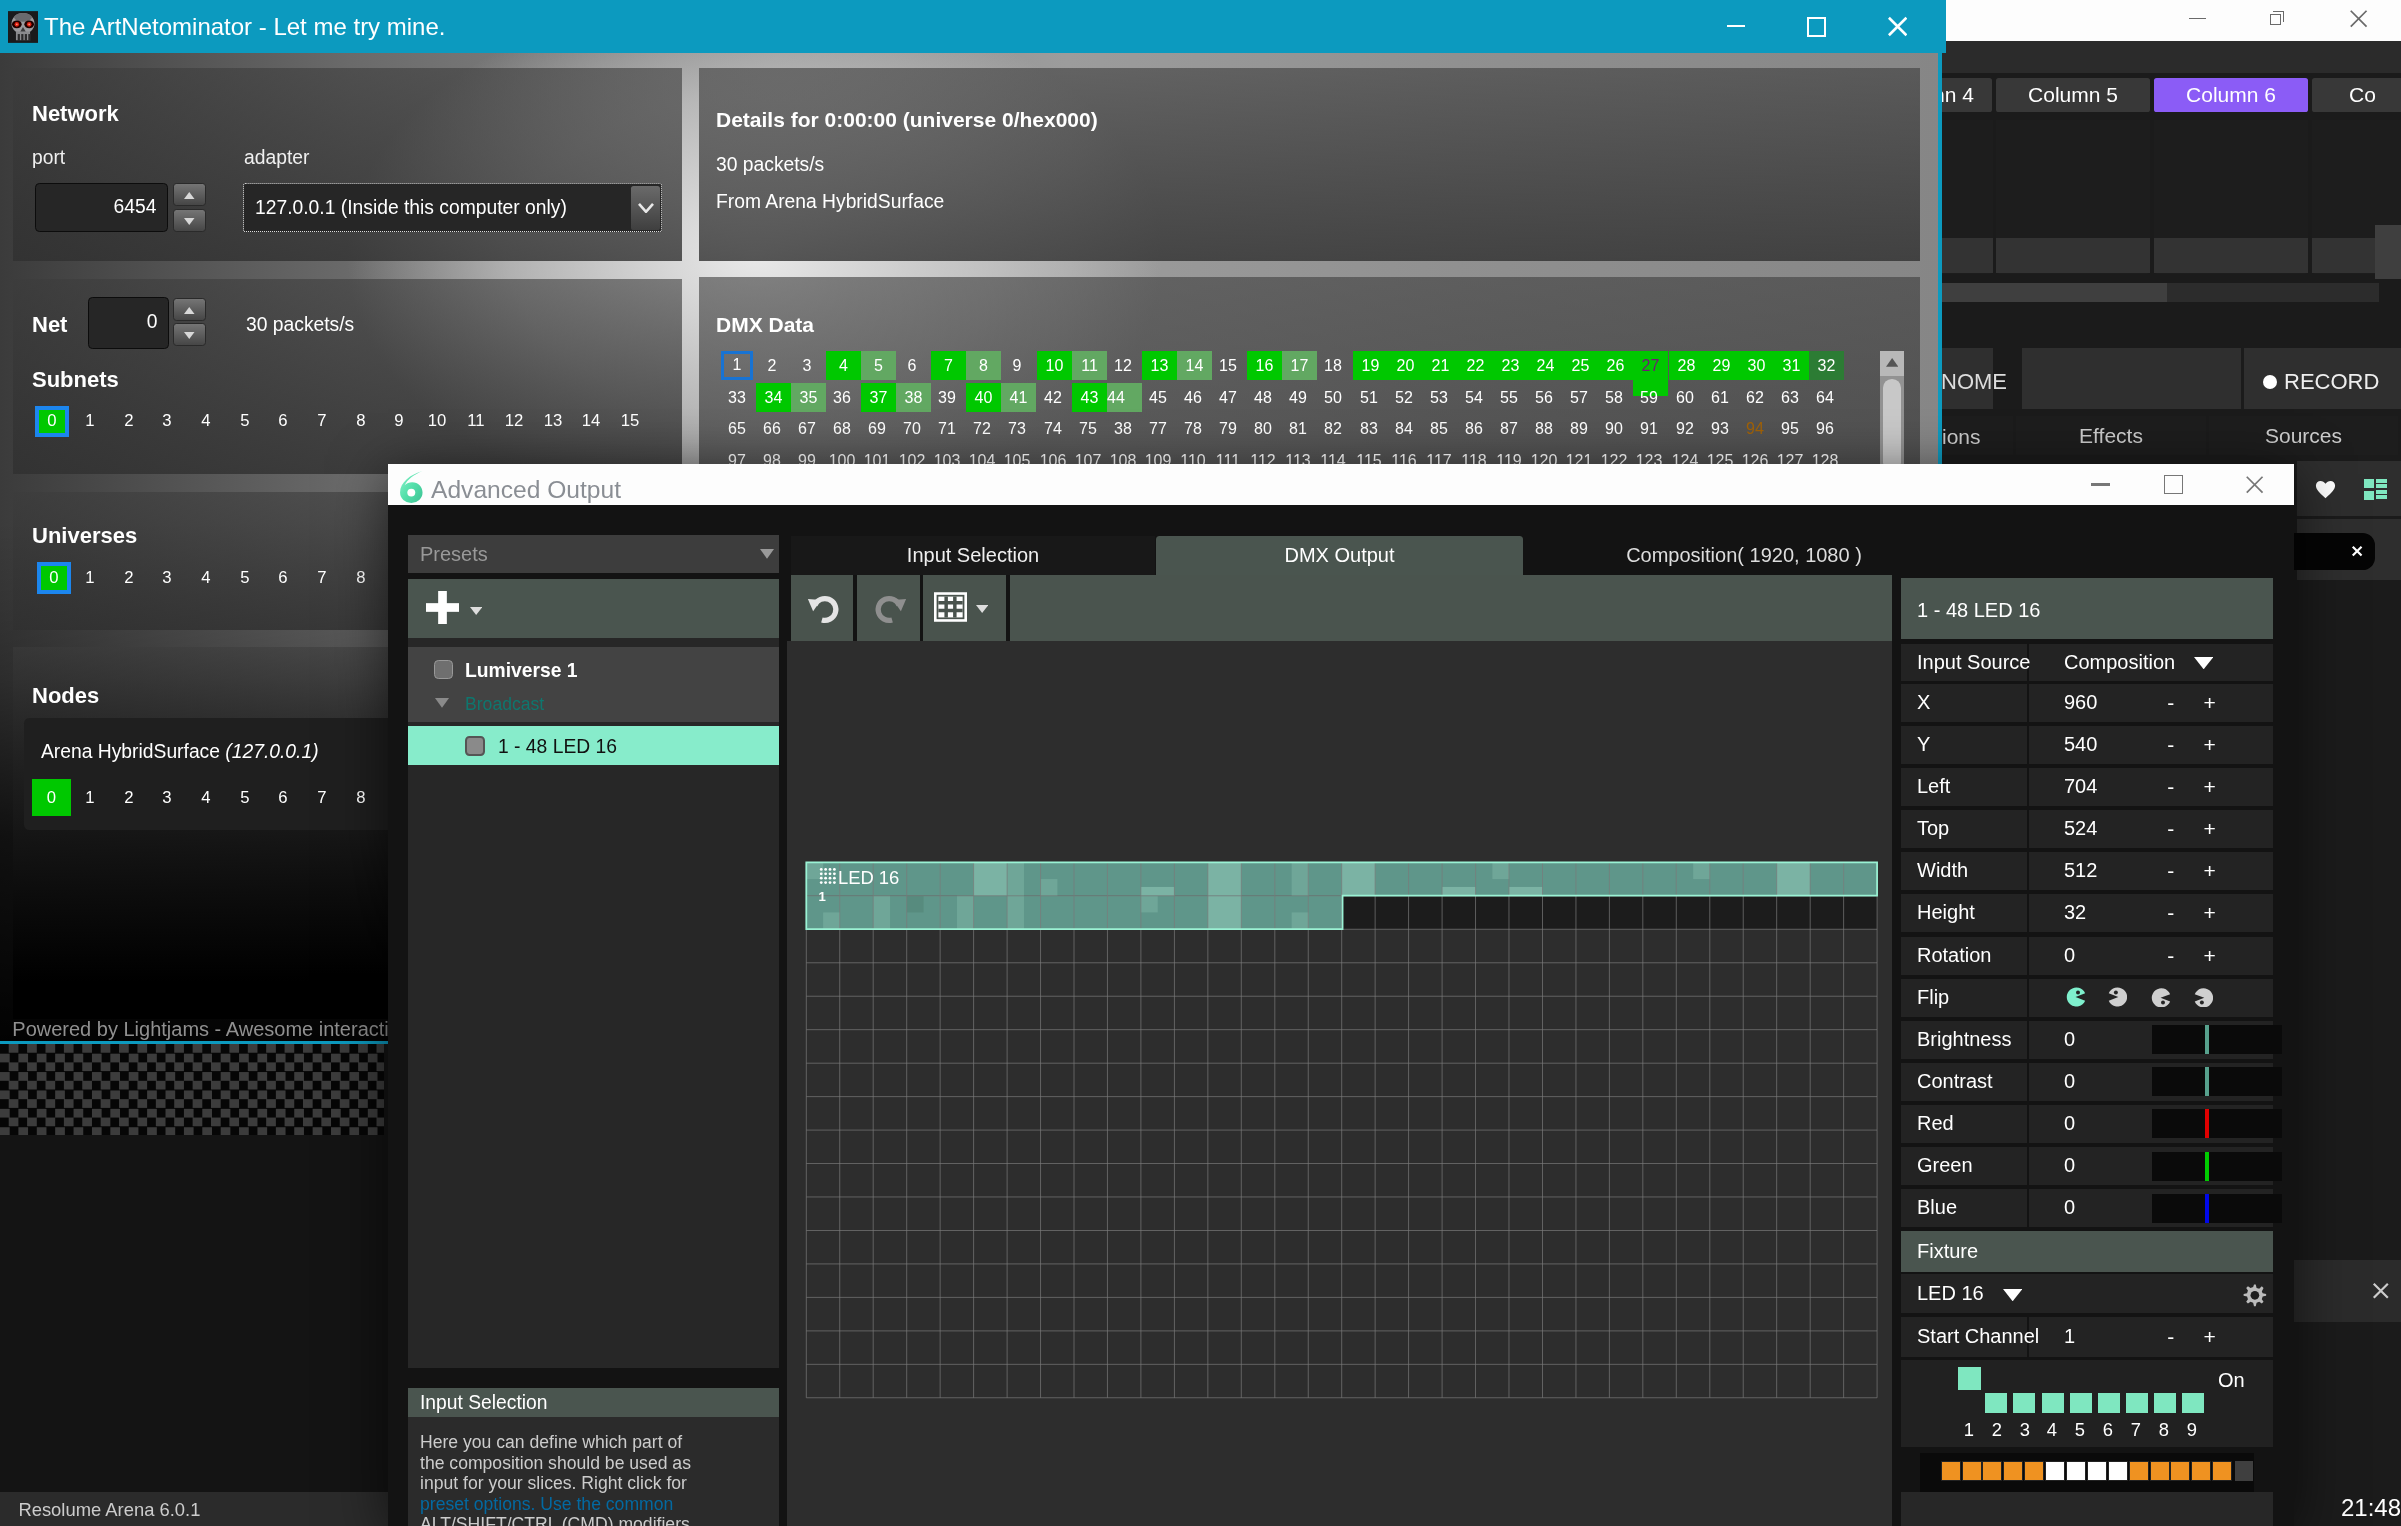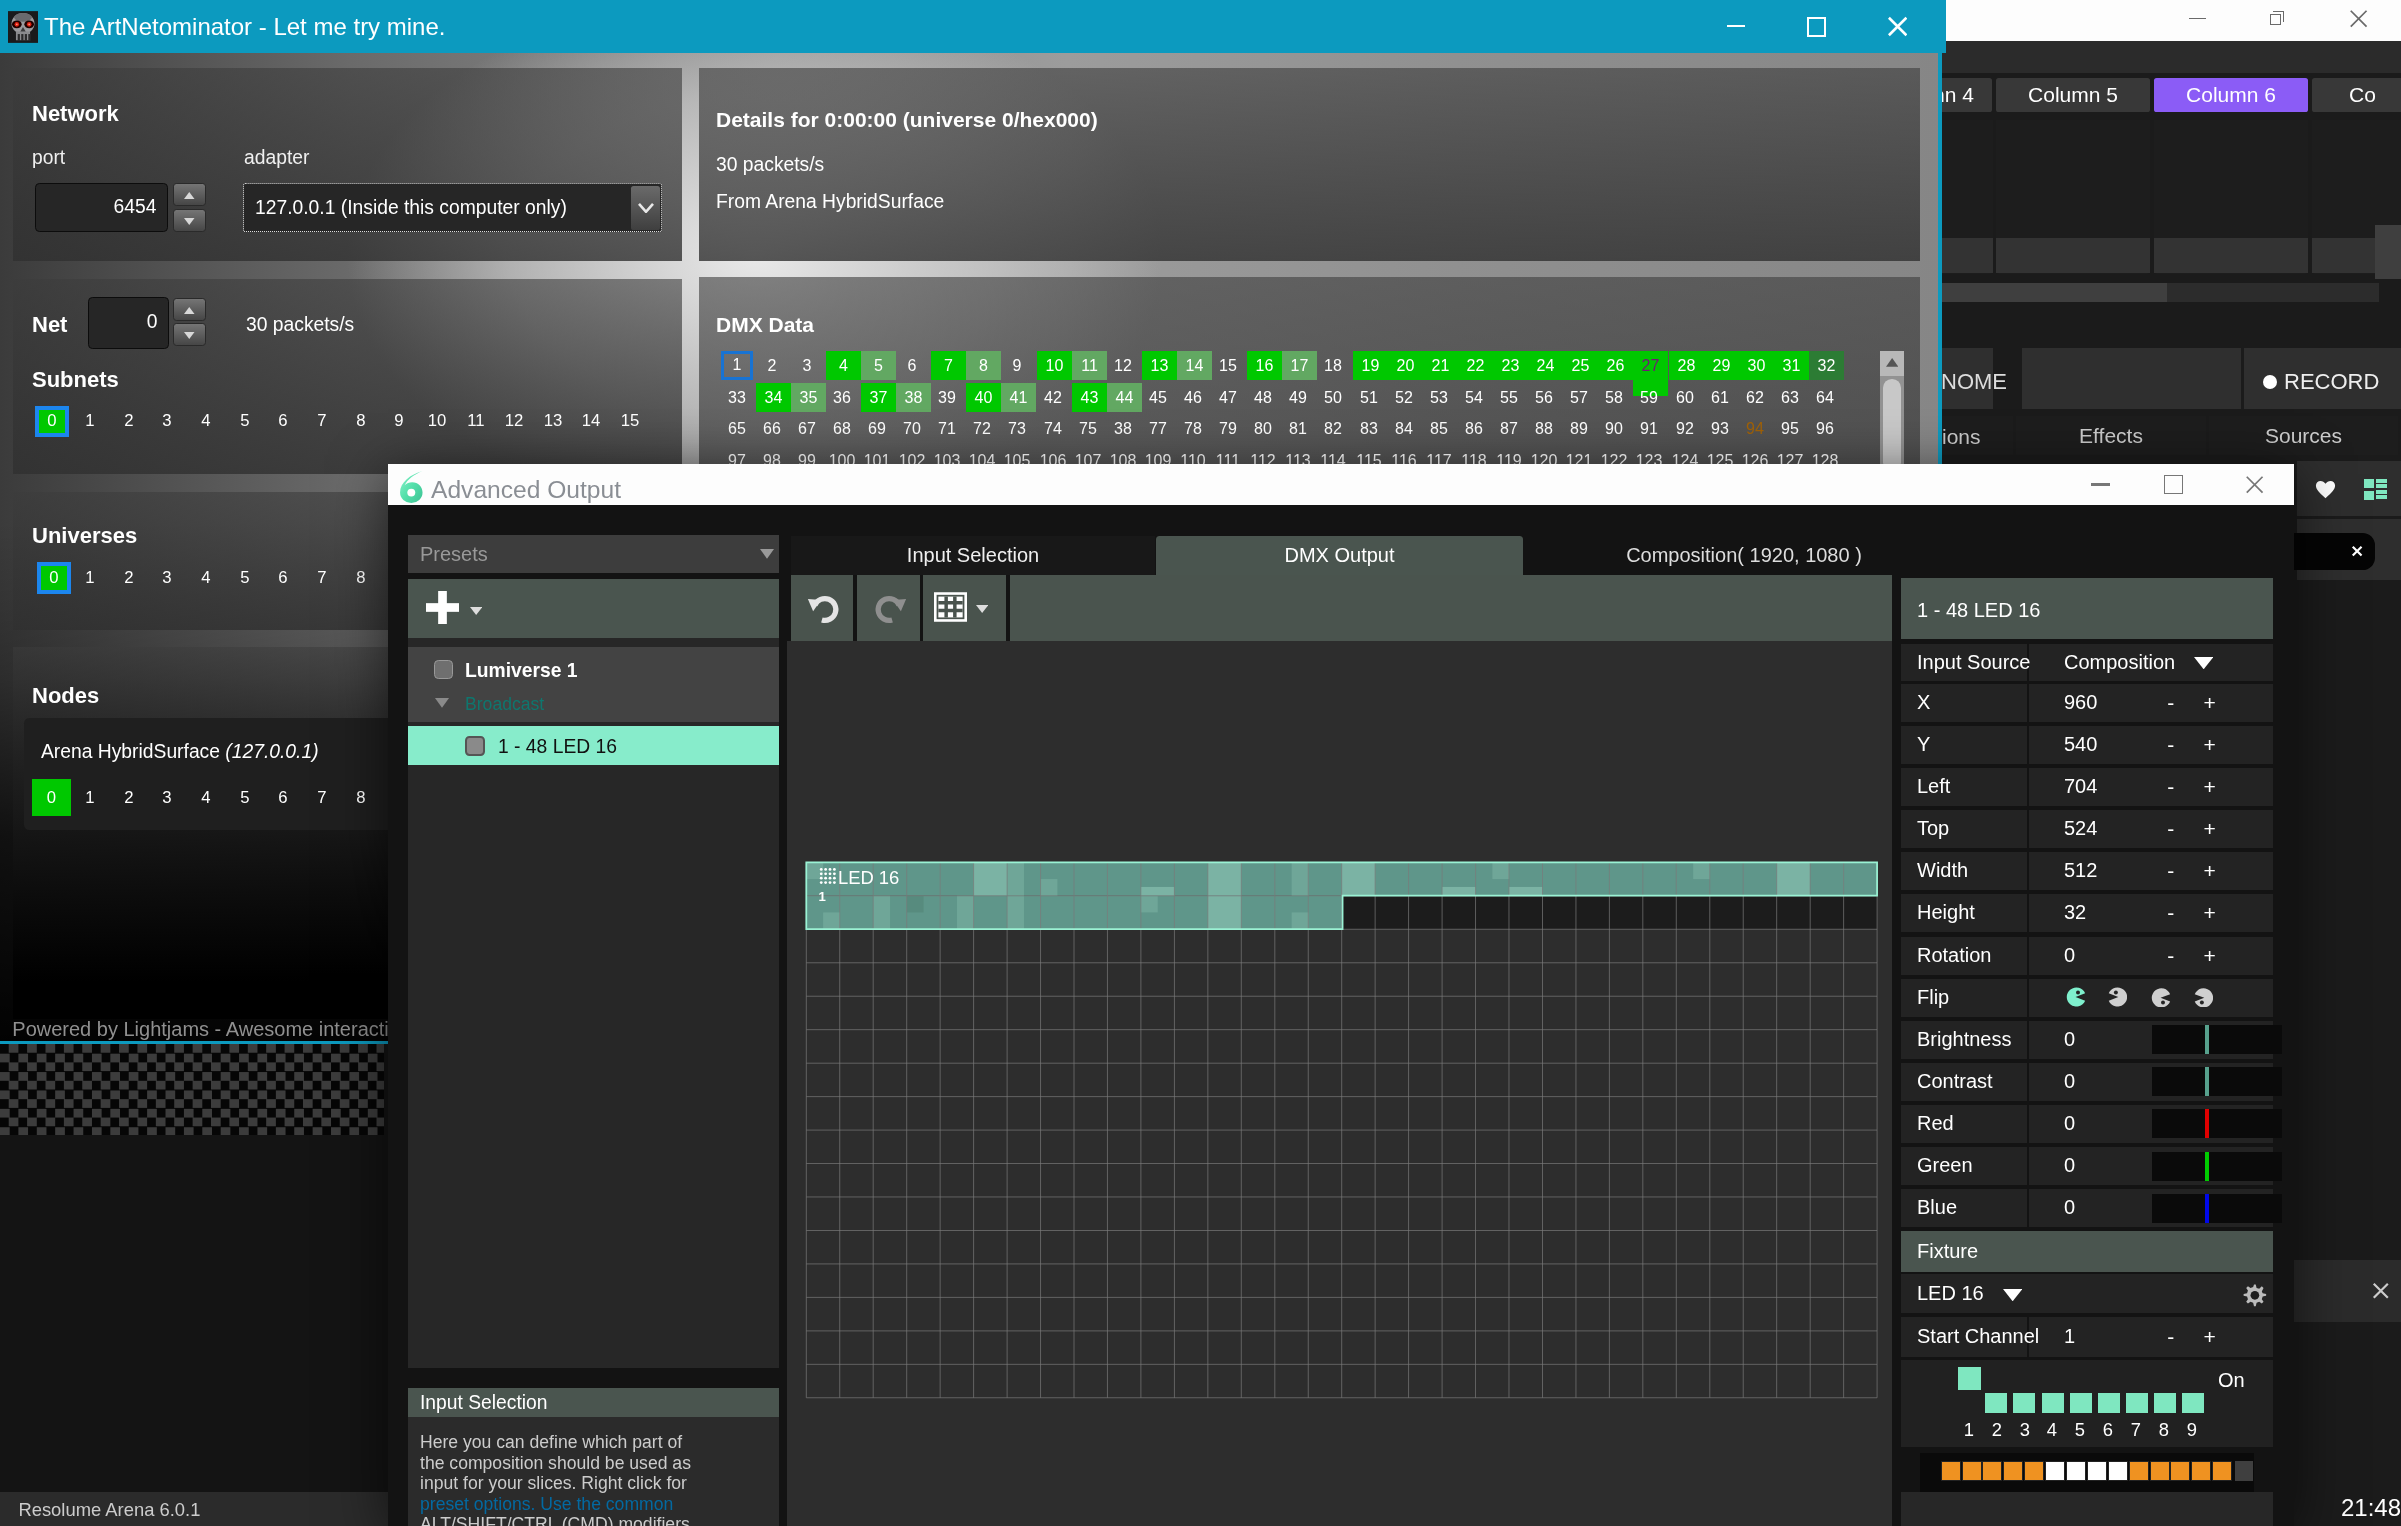--- a/index.html
+++ b/index.html
@@ -177,21 +177,21 @@
 <div class="abs" style="left:756px;top:383px;width:35px;height:29px;color:#fff;font-size:16px;text-align:center;z-index:12;line-height:29px;background:#00c800;">34</div>
 <div class="abs" style="left:791px;top:383px;width:35px;height:29px;color:#fff;font-size:16px;text-align:center;z-index:12;line-height:29px;background:#62a862;">35</div>
 <div class="abs" style="left:826px;top:383px;width:32px;height:29px;color:#fff;font-size:16px;text-align:center;z-index:12;line-height:29px;">36</div>
 <div class="abs" style="left:861px;top:383px;width:35px;height:29px;color:#fff;font-size:16px;text-align:center;z-index:12;line-height:29px;background:#00c800;">37</div>
 <div class="abs" style="left:896px;top:383px;width:35px;height:29px;color:#fff;font-size:16px;text-align:center;z-index:12;line-height:29px;background:#62a862;">38</div>
 <div class="abs" style="left:931px;top:383px;width:32px;height:29px;color:#fff;font-size:16px;text-align:center;z-index:12;line-height:29px;">39</div>
 <div class="abs" style="left:966px;top:383px;width:35px;height:29px;color:#fff;font-size:16px;text-align:center;z-index:12;line-height:29px;background:#00c800;">40</div>
 <div class="abs" style="left:1001px;top:383px;width:35px;height:29px;color:#fff;font-size:16px;text-align:center;z-index:12;line-height:29px;background:#62a862;">41</div>
 <div class="abs" style="left:1037px;top:383px;width:32px;height:29px;color:#fff;font-size:16px;text-align:center;z-index:12;line-height:29px;">42</div>
 <div class="abs" style="left:1072px;top:383px;width:35px;height:29px;color:#fff;font-size:16px;text-align:center;z-index:12;line-height:29px;background:#00c800;">43</div>
-<div class="abs" style="left:1107px;top:383px;width:35px;height:29px;color:#fff;font-size:16px;text-align:center;z-index:12;line-height:29px;background:#62a862;">44</div>
+<div class="abs" style="left:1107px;top:383px;width:35px;height:29px;color:#fff;font-size:16px;text-align:left;z-index:12;line-height:29px;background:#62a862;">44</div>
 <div class="abs" style="left:1142px;top:383px;width:32px;height:29px;color:#fff;font-size:16px;text-align:center;z-index:12;line-height:29px;">45</div>
 <div class="abs" style="left:1177px;top:383px;width:32px;height:29px;color:#fff;font-size:16px;text-align:center;z-index:12;line-height:29px;">46</div>
 <div class="abs" style="left:1212px;top:383px;width:32px;height:29px;color:#fff;font-size:16px;text-align:center;z-index:12;line-height:29px;">47</div>
 <div class="abs" style="left:1247px;top:383px;width:32px;height:29px;color:#fff;font-size:16px;text-align:center;z-index:12;line-height:29px;">48</div>
 <div class="abs" style="left:1282px;top:383px;width:32px;height:29px;color:#fff;font-size:16px;text-align:center;z-index:12;line-height:29px;">49</div>
 <div class="abs" style="left:1317px;top:383px;width:32px;height:29px;color:#fff;font-size:16px;text-align:center;z-index:12;line-height:29px;">50</div>
 <div class="abs" style="left:1353px;top:383px;width:32px;height:29px;color:#fff;font-size:16px;text-align:center;z-index:12;line-height:29px;">51</div>
 <div class="abs" style="left:1388px;top:383px;width:32px;height:29px;color:#fff;font-size:16px;text-align:center;z-index:12;line-height:29px;">52</div>
 <div class="abs" style="left:1423px;top:383px;width:32px;height:29px;color:#fff;font-size:16px;text-align:center;z-index:12;line-height:29px;">53</div>
 <div class="abs" style="left:1458px;top:383px;width:32px;height:29px;color:#fff;font-size:16px;text-align:center;z-index:12;line-height:29px;">54</div>

